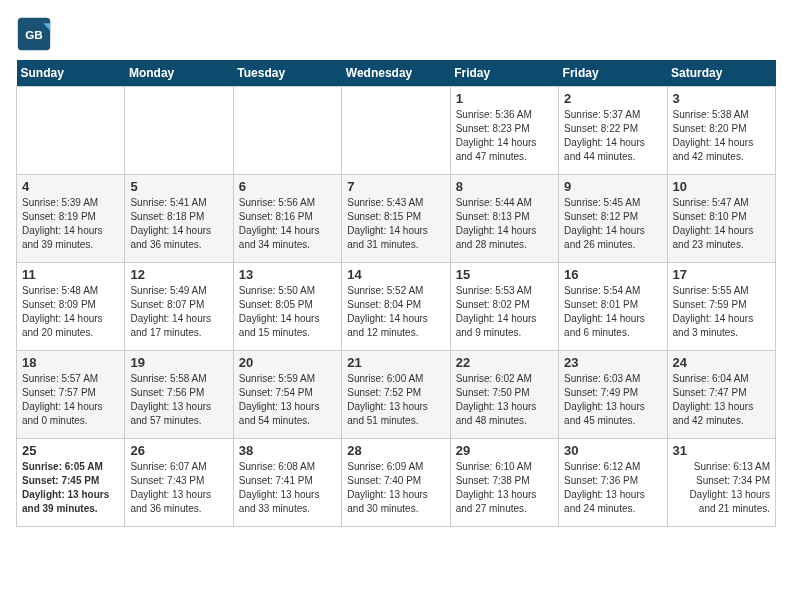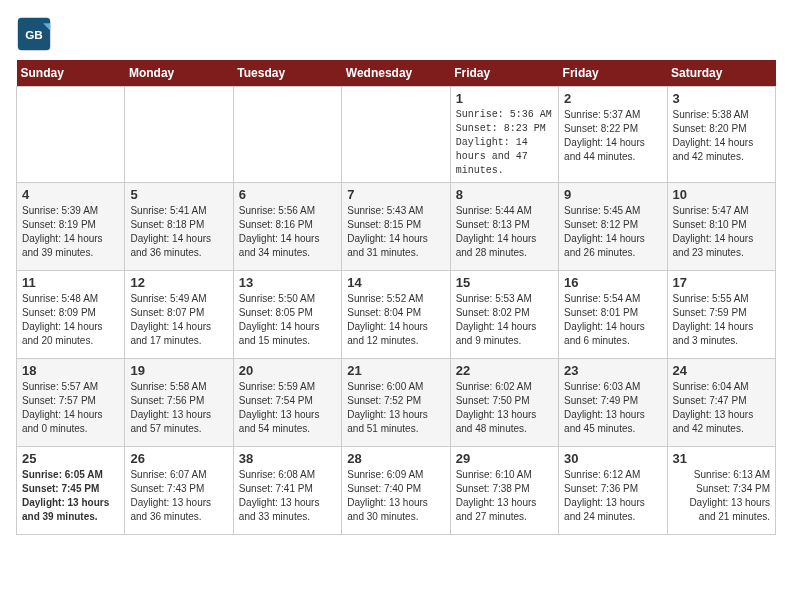--- a/index.html
+++ b/index.html
@@ -45,21 +45,21 @@
     .location {
       font-size: 15px;
       color: #555;
     }
     .calendar {
       width: 100%;
       border-collapse: collapse;
       font-size: 11px;
     }
     .calendar th {
-      background: #7f1d1d;
+      background: #0c4a6e;
       color: #fff;
       padding: 6px 4px;
       text-align: left;
       font-size: 12px;
       font-weight: bold;
     }
     .calendar td {
       border: 1px solid #ccc;
       vertical-align: top;
       padding: 4px 5px;
@@ -120,21 +120,21 @@
       </tr>
   </thead>
   <tbody id="calendar-body">
   <tr class="week-row">
         <td class="empty-cell"></td>
         <td class="empty-cell"></td>
         <td class="empty-cell"></td>
         <td class="empty-cell"></td>
         <td>
           <span class="day-number">1</span>
-          <div class="day-info" style="white-space: pre-line; font-family: Liberation Mono, monospace;">Sunrise: 5:36 AM
+          <div class="day-info" style="white-space: pre-line;">Sunrise: 5:36 AM
 Sunset: 8:23 PM
 Daylight: 14 hours and 47 minutes.</div>
         </td>
         <td>
           <span class="day-number">2</span>
           <div class="day-info" style="white-space: pre-line;">Sunrise: 5:37 AM
 Sunset: 8:22 PM
 Daylight: 14 hours and 44 minutes.</div>
         </td>
         <td>

